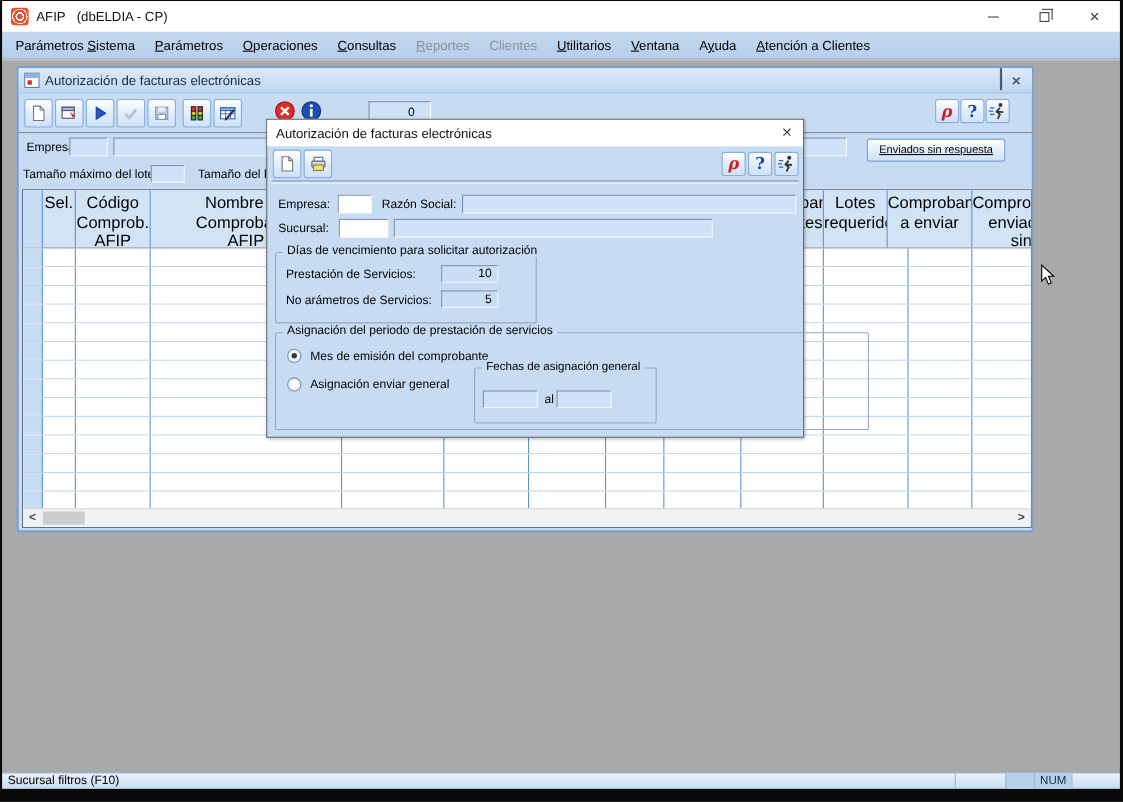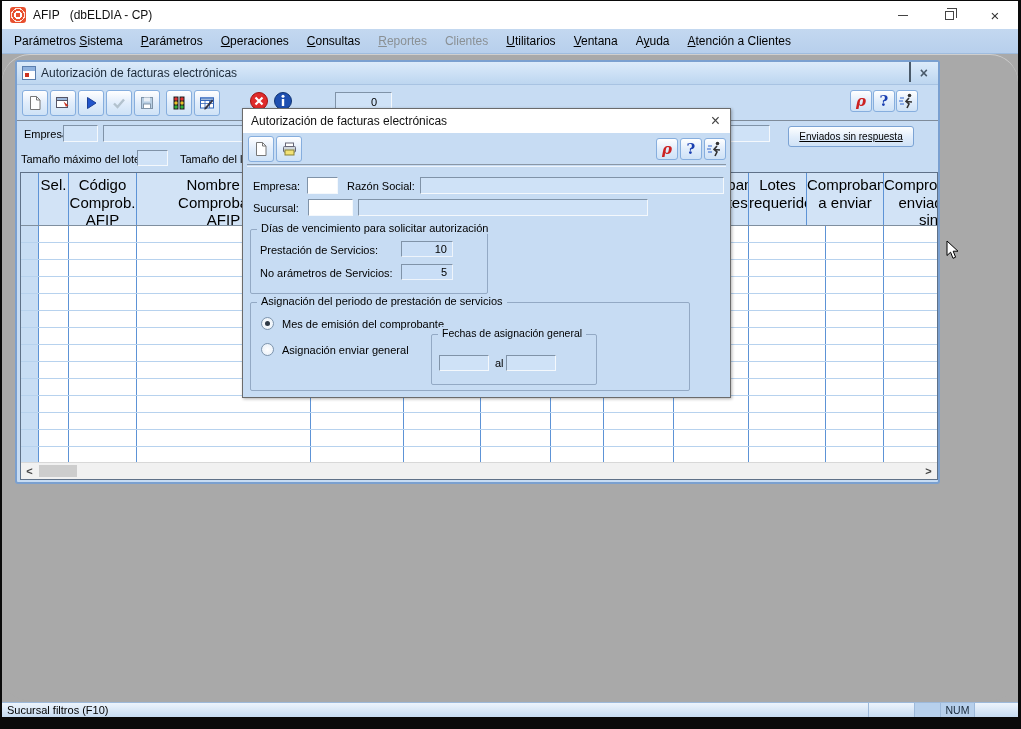--- a/index.html
+++ b/index.html
@@ -20,21 +20,21 @@
   .glyph-x { font-size:15px; line-height:1; color:#333; }
 
   
   .menubar { position:absolute; left:0; top:28px; right:0; height:25px; background:linear-gradient(var(--menu_bg,#c3d8f0),#b7cfec);
     border-bottom:1px solid #9fbcde; display:flex; align-items:center; padding-left:3px; font-size:12px; color:#000; }
   .menu-item { padding:16px 9px; white-space:nowrap; }
   .menu-item.disabled { color:var(--disabled_text,#8a9094); }
   .menu-item u { text-decoration:underline; }
 
   
-  .mdi { position:absolute; left:0; top:53px; right:0; bottom:16px; background:var(--mdi_bg,#a9a9a9); border-top:1px solid #cfcfcf; overflow:hidden;border-radius:28px; }
+  .mdi { position:absolute; left:0; top:53px; right:0; bottom:16px; background:var(--mdi_bg,#a9a9a9); border-top:1px solid #cfcfcf; overflow:hidden; }
 
   
   .iwin { position:absolute; left:13px; top:5px; width:925px; height:424px; background:var(--window_bg,#c7dcf3);
     border:2px solid #7aa0d0; border-radius:3px; }
   .iwin-titlebar { position:absolute; left:0; top:0; right:0; height:23px; background:linear-gradient(#dcebfa,#bdd6f0);
     border-bottom:1px solid #a8c3e2; display:flex; align-items:center; padding-left:5px; }
   .iwin-icon { width:14px; height:14px; background:#fff; border:1px solid #5a7eae; position:relative; margin-right:5px; }
   .iwin-icon::before { content:""; position:absolute; left:0; top:0; right:0; height:4px; background:#8fb2de; }
   .iwin-icon::after { content:""; position:absolute; left:2px; bottom:2px; width:4px; height:4px; background:#cc3322; }
   .iwin-title { font-size:12px; color:#1d2b3a; }
@@ -532,21 +532,21 @@
         <div class="sunken" style="left:115px;top:90px;width:290px;height:17px"></div>
 
         <div class="groupbox" style="left:7px;top:120px;width:238px;height:65px">
           <span class="legend">Días de vencimiento para solicitar autorización</span>
           <span class="lbl" style="left:9px;top:14px">Prestación de Servicios:</span>
           <div class="val-box" style="left:150px;top:11px">10</div>
           <span class="lbl" style="left:9px;top:37px">No arámetros de Servicios:</span>
           <div class="val-box" style="left:150px;top:34px">5</div>
         </div>
 
-        <div class="groupbox" style="left:7px;top:193px;width:440px;height:89px">
+        <div class="groupbox" style="left:7px;top:193px;width:540px;height:89px">
           <span class="legend">Asignación del periodo de prestación de servicios</span>
           <span class="radio on" id="radio-mes" style="left:10px;top:14px"></span>
           <span class="lbl" style="left:31px;top:15px">Mes de emisión del comprobante</span>
           <span class="radio" id="radio-manual" style="left:10px;top:40px"></span>
           <span class="lbl" style="left:31px;top:41px">Asignación enviar general</span>
 
           <div class="groupbox" style="left:180px;top:31px;width:166px;height:51px">
             <span class="legend" style="font-size:10.5px">Fechas de asignación general</span>
             <div class="sunken" style="left:7px;top:20px;width:50px;height:16px"></div>
             <span class="lbl" style="left:63px;top:22px">al</span>

